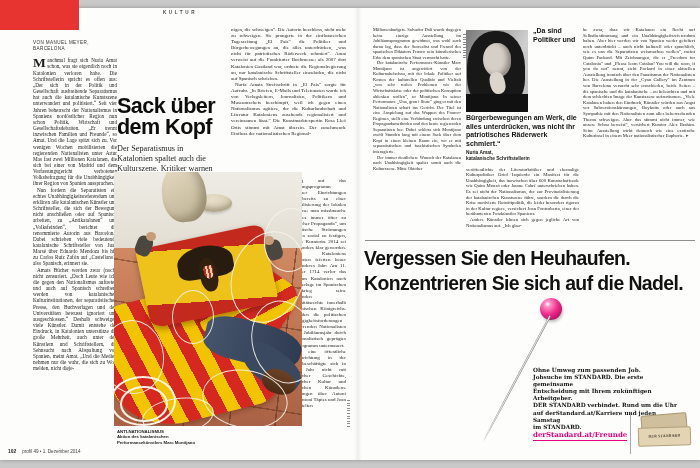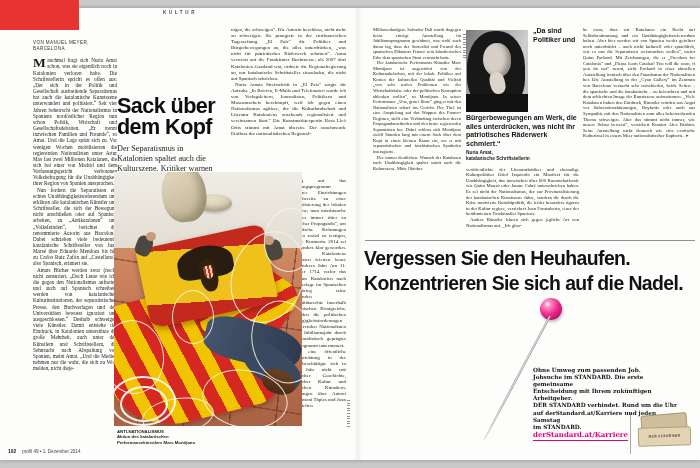--- a/index.html
+++ b/index.html
@@ -226,21 +226,21 @@
   <div class="abs" id="pinball"></div>
   <div class="abs" id="pinneedle"></div>
   <div class="abs" id="adbody">
     <div>Ohne Umweg zum passenden Job.</div>
     <div>Jobsuche im STANDARD. Die erste gemeinsame</div>
     <div>Entscheidung mit Ihrem zukünftigen Arbeitgeber.</div>
     <div>DER STANDARD verbindet. Rund um die Uhr</div>
     <div>auf derStandard.at/Karriere und jeden Samstag</div>
     <div>im STANDARD.</div>
   </div>
-  <div class="abs" id="adlink">derStandard.at/Karriere</div>
+  <div class="abs" id="adlink">derStandard.at/Freunde</div>
   <div class="abs" id="addivider"></div>
   <div class="abs" id="bundleback"></div>
   <div class="abs" id="bundlefront">DER STANDARD</div>
 
   <div class="abs" id="footer">
     <b>102</b><span>profil 49 • 1. Dezember 2014</span>
   </div>
 </div>
 
 </body></html>

